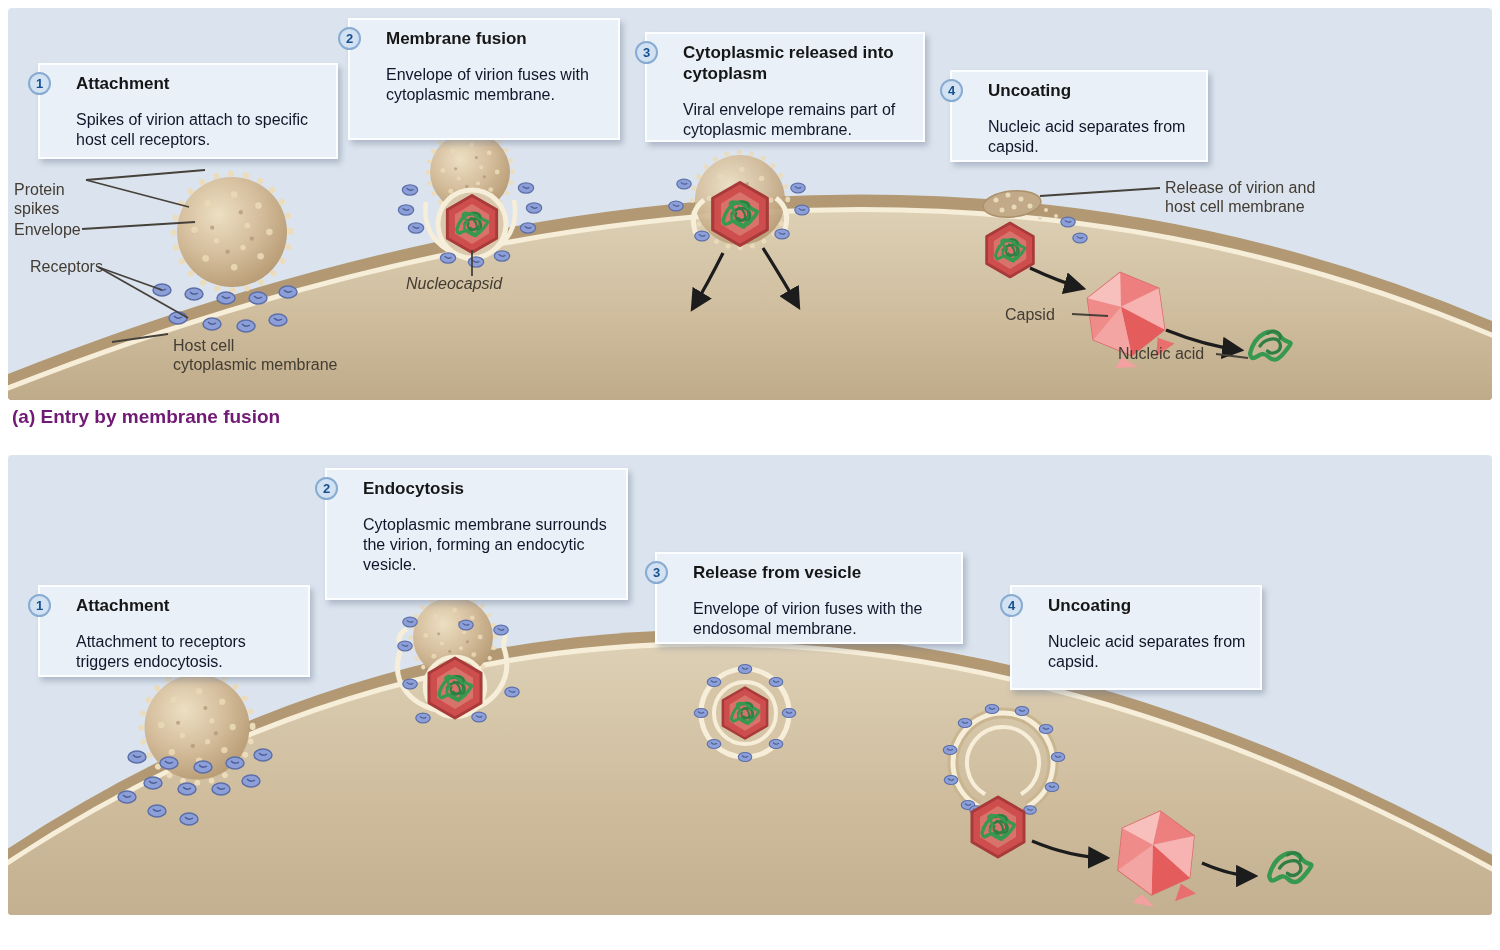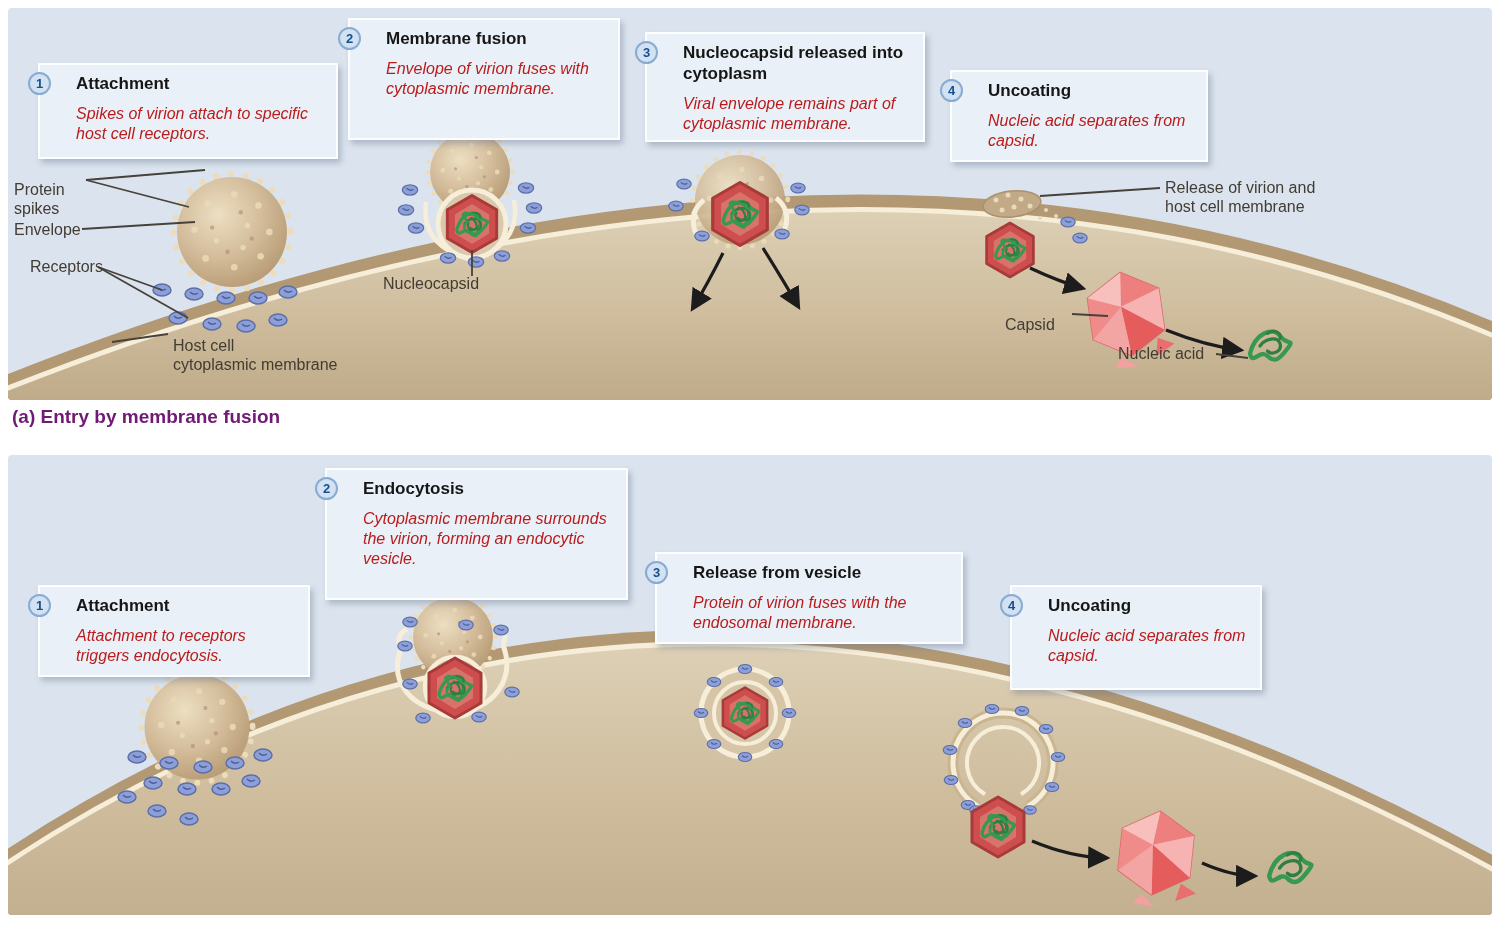--- a/index.html
+++ b/index.html
@@ -8,21 +8,21 @@
   .panel{position:absolute;left:8px;width:1484px;background:#dbe4ee;border-radius:4px;overflow:hidden;}
   #panelA{top:8px;height:392px;}
   #panelB{top:455px;height:460px;}
   .panel svg{position:absolute;left:0;top:0;}
   .step-box{position:absolute;background:#eaf0f7;border:2px solid #fbfdfe;box-sizing:border-box;
             box-shadow:3px 4px 6px rgba(105,115,140,.40);padding:8px 12px 9px 36px;}
   .num{position:absolute;left:-12px;top:7px;width:23px;height:23px;border-radius:50%;
        background:#d2e2f2;border:2px solid #88abd2;color:#17508e;
        font-weight:bold;font-size:13px;line-height:19px;text-align:center;box-sizing:border-box;}
   .step-title{font-weight:bold;font-size:17px;line-height:21px;color:#161616;}
-  .step-body{font-size:16px;line-height:20px;color:#b91c1c;margin-top:10px;font-style:italic;}
+  .step-body{font-size:16px;line-height:20px;color:#0f172a;margin-top:16px;}
   .lbl{position:absolute;font-size:16px;line-height:19px;color:#423c33;}
   .lbl span{display:block;}
   .caption{position:absolute;left:12px;font-weight:bold;font-size:19px;color:#701a75;}
 </style>
 </head>
 <body>
 
 <div class="page">
 
   <section class="panel" id="panelA">
@@ -182,51 +182,51 @@
       <div class="step-title">Attachment</div>
       <div class="step-body">Spikes of virion attach to specific host cell receptors.</div>
     </div>
     <div class="step-box" style="left:340px;top:10px;width:272px;height:122px;">
       <span class="num">2</span>
       <div class="step-title">Membrane fusion</div>
       <div class="step-body">Envelope of virion fuses with cytoplasmic membrane.</div>
     </div>
     <div class="step-box" style="left:637px;top:24px;width:280px;height:110px;">
       <span class="num">3</span>
-      <div class="step-title">Nucleocapsid released into cytoplasm</div>
+      <div class="step-title">Cytoplasmic released into cytoplasm</div>
       <div class="step-body">Viral envelope remains part of cytoplasmic membrane.</div>
     </div>
     <div class="step-box" style="left:942px;top:62px;width:258px;height:92px;">
       <span class="num">4</span>
       <div class="step-title">Uncoating</div>
       <div class="step-body">Nucleic acid separates from capsid.</div>
     </div>
 
     <div class="lbl" style="left:6px;top:172px;">
       <span>Protein</span>
       <span>spikes</span>
     </div>
     <div class="lbl" style="left:6px;top:212px;">
       <span>Envelope</span>
     </div>
     <div class="lbl" style="left:6px;top:249px;margin-left:16px;">
       <span>Receptors</span>
     </div>
-    <div class="lbl" style="left:375px;top:266px;">
+    <div class="lbl" style="left:398px;top:266px;font-style:italic;">
       <span>Nucleocapsid</span>
     </div>
     <div class="lbl" style="left:165px;top:312px;margin-top:16px;">
       <span>Host cell</span>
       <span>cytoplasmic membrane</span>
     </div>
     <div class="lbl" style="left:1157px;top:170px;">
       <span>Release of virion and</span>
       <span>host cell membrane</span>
     </div>
-    <div class="lbl" style="left:997px;top:307px;text-align:right;">
+    <div class="lbl" style="left:997px;top:297px;text-align:right;">
       <span>Capsid</span>
     </div>
     <div class="lbl" style="left:1110px;top:336px;">
       <span>Nucleic acid</span>
     </div>
   </section>
 
   <div class="caption" style="top:406px;">(a) Entry by membrane fusion</div>
 
   <section class="panel" id="panelB">
@@ -319,21 +319,21 @@
       <div class="step-body">Attachment to receptors triggers endocytosis.</div>
     </div>
     <div class="step-box" style="left:317px;top:13px;width:303px;height:132px;">
       <span class="num">2</span>
       <div class="step-title">Endocytosis</div>
       <div class="step-body">Cytoplasmic membrane surrounds the virion, forming an endocytic vesicle.</div>
     </div>
     <div class="step-box" style="left:647px;top:97px;width:308px;height:92px;">
       <span class="num">3</span>
       <div class="step-title">Release from vesicle</div>
-      <div class="step-body">Protein of virion fuses with the endosomal membrane.</div>
+      <div class="step-body">Envelope of virion fuses with the endosomal membrane.</div>
     </div>
     <div class="step-box" style="left:1002px;top:130px;width:252px;height:105px;">
       <span class="num">4</span>
       <div class="step-title">Uncoating</div>
       <div class="step-body">Nucleic acid separates from capsid.</div>
     </div>
   </section>
 
   <div class="caption" style="top:920px;margin-top:48px;">(b) Entry by endocytosis</div>
 

